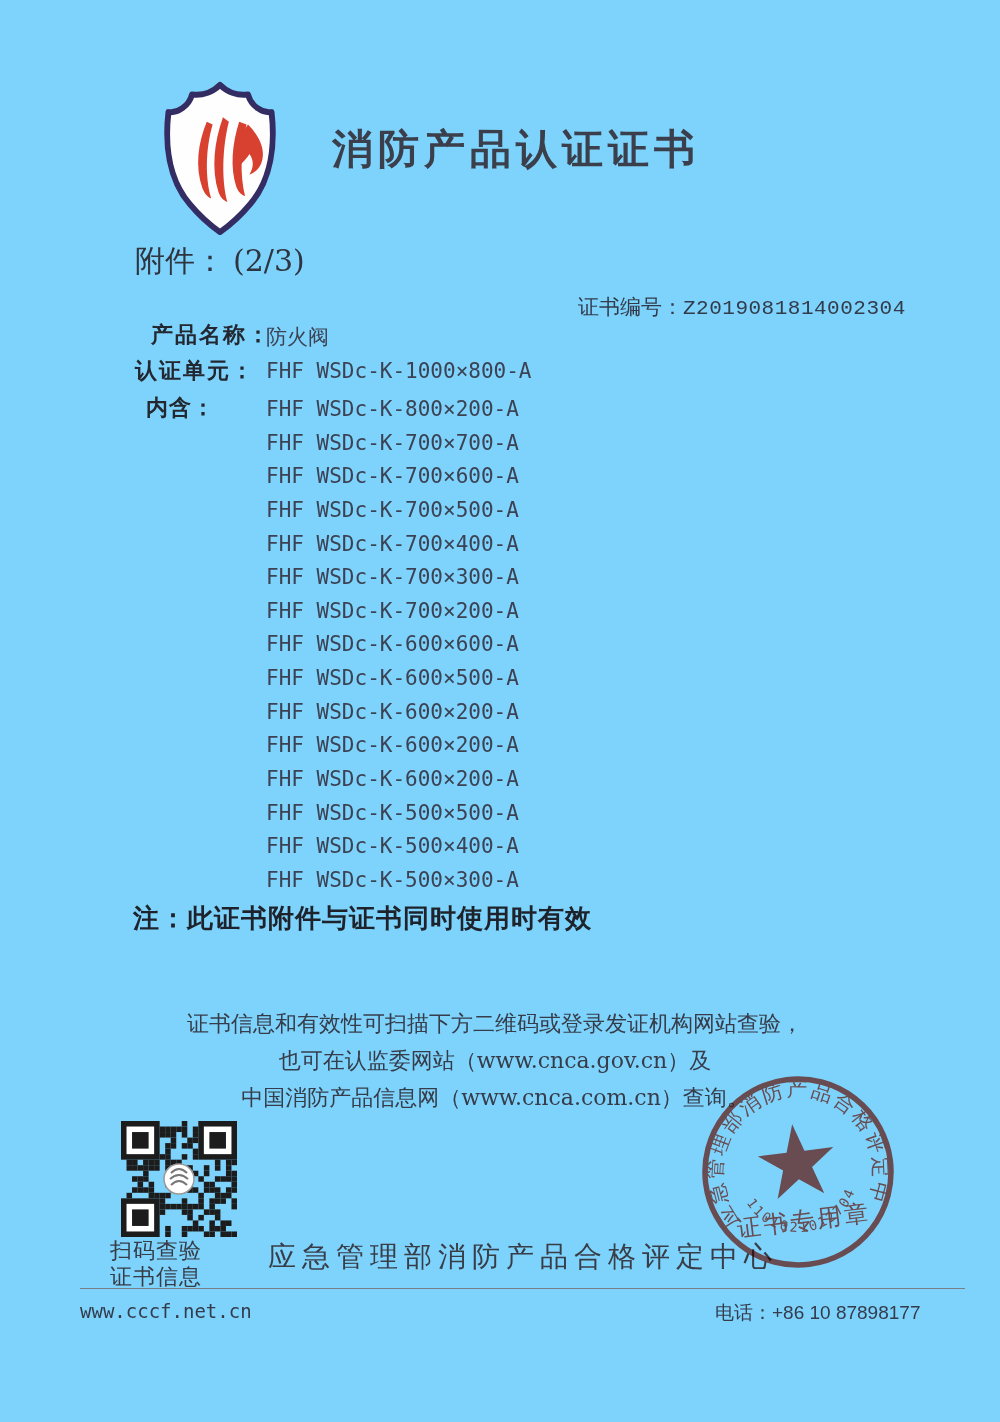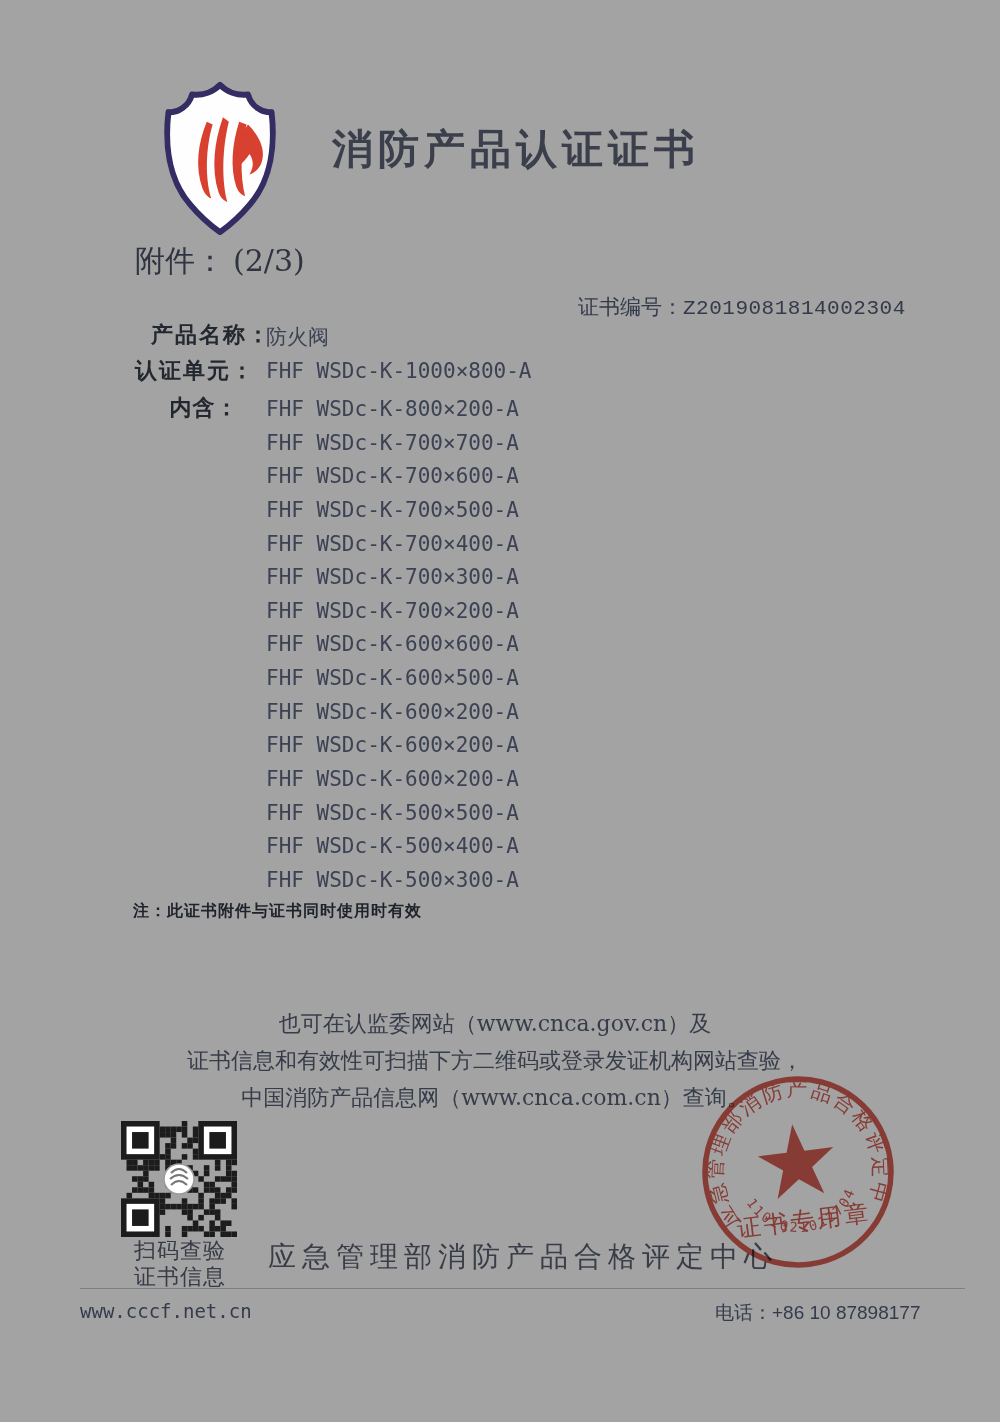--- a/index.html
+++ b/index.html
@@ -1,19 +1,19 @@
 <!DOCTYPE html>
 <html><head>
 <meta charset="utf-8">
 <style>
   html,body{margin:0;padding:0;background:#ffffff;}
   .page{
     position:relative;
     width:1000px;height:1422px;
-    background:#a3a3a3;
+    background:#7dd3fc;
     overflow:hidden;
     font-family:"DejaVu Serif", serif;
     color:#343947;
   }
   .abs{position:absolute;}
   .sans{font-family:"Liberation Sans", sans-serif;}
 
   .cert-title{
     left:332px;top:122px;width:420px;
     font-size:41px;font-weight:600;letter-spacing:5px;
@@ -24,42 +24,42 @@
 
   .certno{left:578px;top:293px;font-size:21px;white-space:nowrap;color:#333a4a;}
   .certno .val{font-family:Liberation Mono, monospace;font-size:21px;letter-spacing:0.5px;}
 
   .field-label{
     font-family:"Liberation Sans",sans-serif;font-weight:700;
     font-size:22px;color:#23272f;white-space:nowrap;letter-spacing:2px;
   }
   .row-label1{left:135px;top:320px;margin-left:16px;}
   .row-label2{left:135px;top:356px;}
-  .row-label3{left:146px;top:393px;width:116px;text-align:center;letter-spacing:1px;}
+  .row-label3{left:146px;top:393px;width:116px;text-align:left;letter-spacing:1px;}
   .field-value{
     font-family:"DejaVu Sans Mono",monospace;
     font-size:21px;color:#3c4254;white-space:pre;
   }
   .val1{left:266px;top:323px;font-family:"DejaVu Serif",serif;white-space:nowrap;}
   .val2{left:266px;top:359px;}
 
   .contains-list{left:266px;top:393px;width:420px;}
   .contains-list .list-row{
     height:33.65px;line-height:33.65px;
     font-family:"DejaVu Sans Mono",monospace;
     font-size:21px;color:#3c4254;white-space:pre;
   }
 
-  .note{left:133px;top:901px;font-size:16px;color:#1e222a;white-space:nowrap;letter-spacing:1px;}
+  .note{left:133px;top:901px;font-size:26px;color:#1e222a;white-space:nowrap;letter-spacing:1px;}
 
   .verify{left:130px;top:1005px;width:730px;text-align:center;
     font-size:22px;line-height:37px;color:#363c49;}
 
   .qr-wrap{left:121px;top:1121px;width:116px;height:116px;}
-  .qr-caption{left:110px;top:1238px;width:140px;text-align:center;
+  .qr-caption{left:110px;top:1238px;width:140px;text-align:left;
     font-size:22px;line-height:26px;color:#363b45;letter-spacing:1px;}
 
   .org-name{left:268px;top:1238px;font-size:28px;letter-spacing:6px;
     color:#383d47;white-space:nowrap;}
 
   .stamp{left:698px;top:1072px;width:200px;height:200px;
     mix-blend-mode:multiply;opacity:0.88;}
 
   .footer-line{left:80px;top:1288px;width:885px;height:1px;background:#7a7f88;}
   .footer-web{left:80px;top:1300px;font-size:19px;
@@ -117,22 +117,22 @@
       <div class="list-row">FHF WSDc-K-600×200-A</div>
       <div class="list-row">FHF WSDc-K-600×200-A</div>
       <div class="list-row">FHF WSDc-K-500×500-A</div>
       <div class="list-row">FHF WSDc-K-500×400-A</div>
       <div class="list-row">FHF WSDc-K-500×300-A</div>
     </div>
 
   <div class="abs note sans" style="font-weight:700;">注：此证书附件与证书同时使用时有效</div>
 
   <div class="abs verify">
+    <div>证书信息和有效性可扫描下方二维码或登录发证机构网站查验，</div>
     <div>也可在认监委网站（www.cnca.gov.cn）及</div>
-    <div>证书信息和有效性可扫描下方二维码或登录发证机构网站查验，</div>
     <div>中国消防产品信息网（www.cnca.com.cn）查询。</div>
   </div>
 
   <svg class="abs qr-wrap" viewBox="0 0 116 116">
       <rect x="60.76190476190476" y="0" width="5.523809523809524" height="5.523809523809524" fill="#1c1c1c"></rect>
       <rect x="38.666666666666664" y="5.523809523809524" width="5.523809523809524" height="5.523809523809524" fill="#1c1c1c"></rect>
       <rect x="44.19047619047619" y="5.523809523809524" width="5.523809523809524" height="5.523809523809524" fill="#1c1c1c"></rect>
       <rect x="49.714285714285715" y="5.523809523809524" width="5.523809523809524" height="5.523809523809524" fill="#1c1c1c"></rect>
       <rect x="55.23809523809524" y="5.523809523809524" width="5.523809523809524" height="5.523809523809524" fill="#1c1c1c"></rect>
       <rect x="60.76190476190476" y="5.523809523809524" width="5.523809523809524" height="5.523809523809524" fill="#1c1c1c"></rect>

